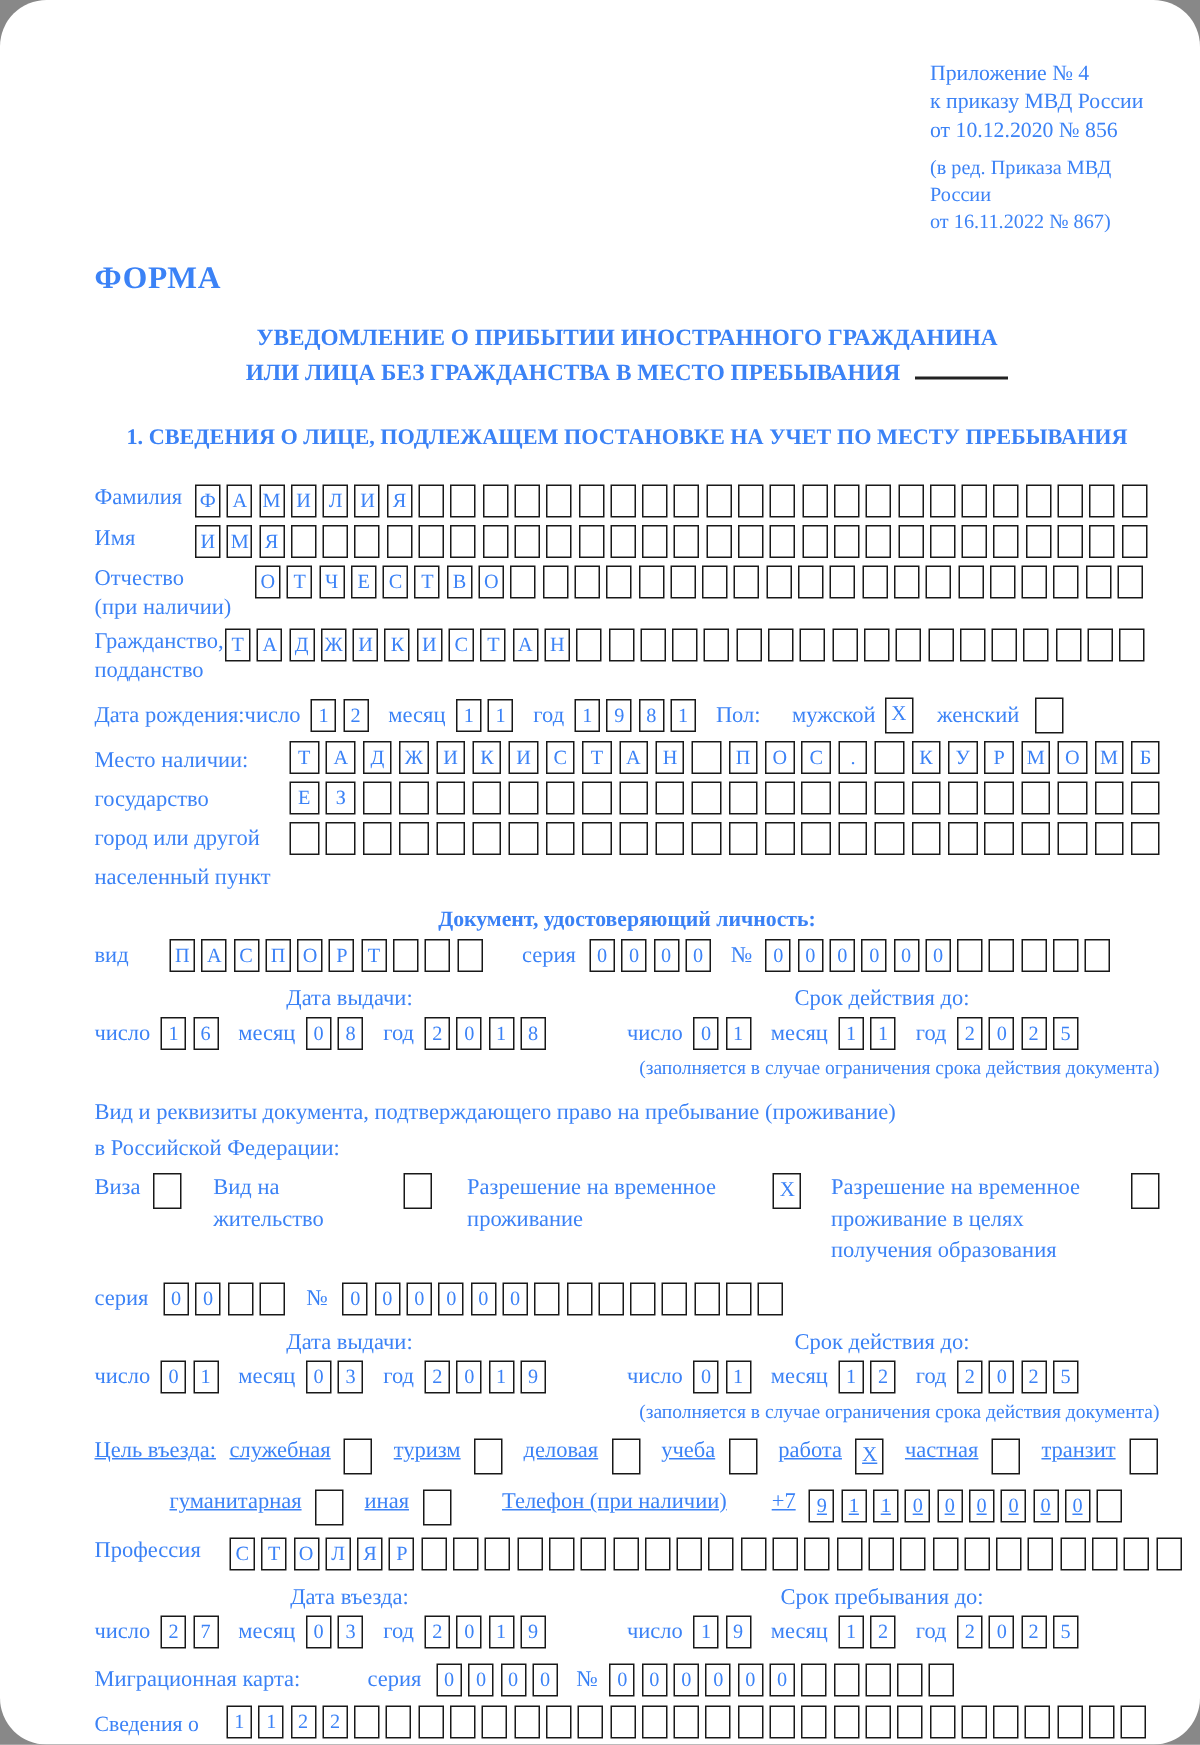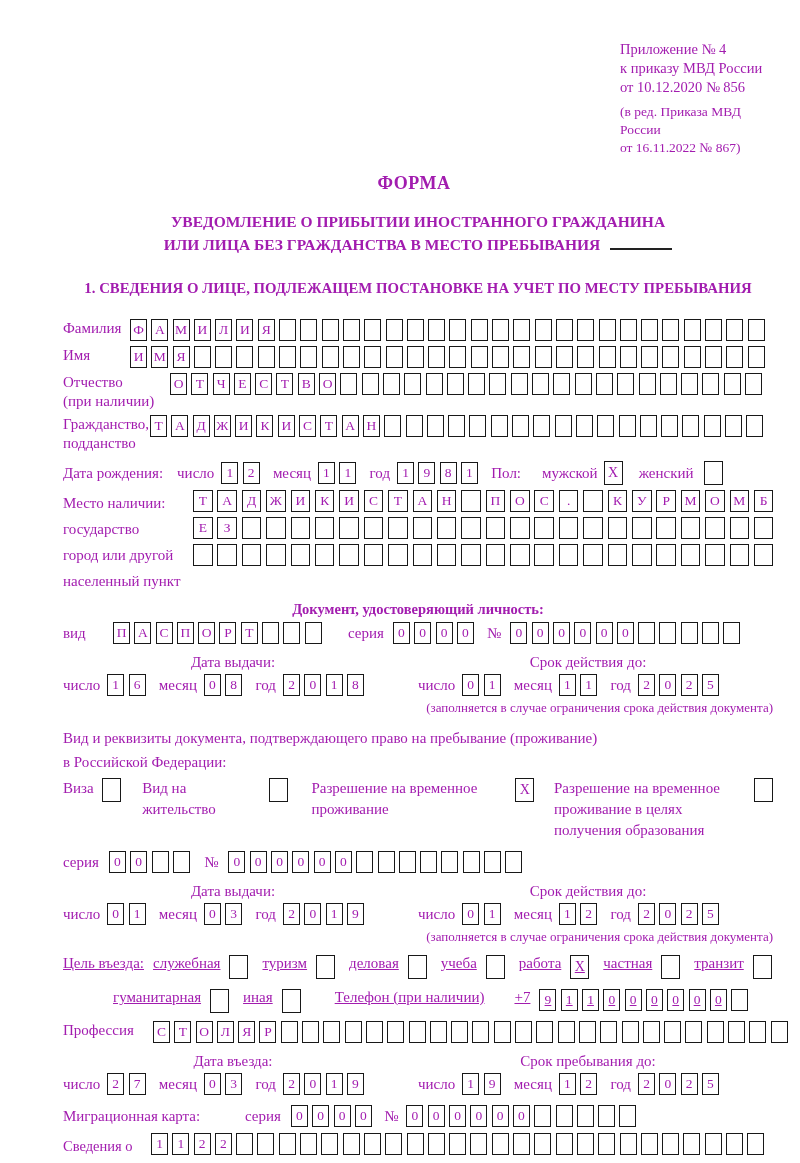--- a/index.html
+++ b/index.html
@@ -4,26 +4,27 @@
 <style>
   html,body{margin:0;padding:0;background:#888;}
   .page{
     position:relative;
     width:800px;height:1163px;
     margin:0 auto;
     background:#ffffff;
     box-sizing:border-box;
     padding:40px 27px 0 63px;
     font-family:"Liberation Serif","DejaVu Serif",serif;
-    color:#a21caf;
+    color:#3b82f6;
     font-size:15px;
+    border-radius:31px;
   }
   .annex{margin-left:557px;line-height:19px;font-size:14.5px;}
   .annex .note{font-size:13.5px;line-height:18px;margin-top:6px;}
-  .forma{margin-top:16px;text-align:center;padding-right:8px;font-weight:bold;font-size:18px;letter-spacing:.5px;}
+  .forma{margin-top:16px;text-align:left;padding-right:8px;font-weight:bold;font-size:21px;letter-spacing:.5px;}
   .title{margin-top:16px;text-align:center;font-weight:bold;font-size:15.5px;line-height:23px;}
   .blank-line{display:inline-block;width:62px;border-bottom:2px solid #222;height:14px;margin-left:10px;}
   .sec-heading{margin-top:24px;text-align:center;font-weight:bold;font-size:14.8px;}
   .row{display:flex;align-items:flex-start;}
   .lblcol{flex:none;line-height:19px;}
   .cells{display:inline-flex;flex-wrap:nowrap;}
   .cell{
     flex:none;box-sizing:border-box;
     width:17px;height:22px;
     border:1.7px solid #181818;
@@ -222,21 +223,21 @@
         <span class="cell"></span>
         <span class="cell"></span>
         <span class="cell"></span>
         <span class="cell"></span>
         <span class="cell"></span>
         <span class="cell"></span>
       </span>
   </div>
 
   <div class="row mt8" style="align-items:center">
-    <span class="lbl" style="margin-right:14px">Дата рождения:</span>
+    <span class="lbl" style="margin-right:0">Дата рождения:</span>
     <span class="dategrp">
       <span class="lbl">число</span>
       <span class="cells">
           <span class="cell filled">1</span>
           <span class="cell filled">2</span>
         </span>
       <span class="lbl">месяц</span>
       <span class="cells">
           <span class="cell filled">1</span>
           <span class="cell filled">1</span>

